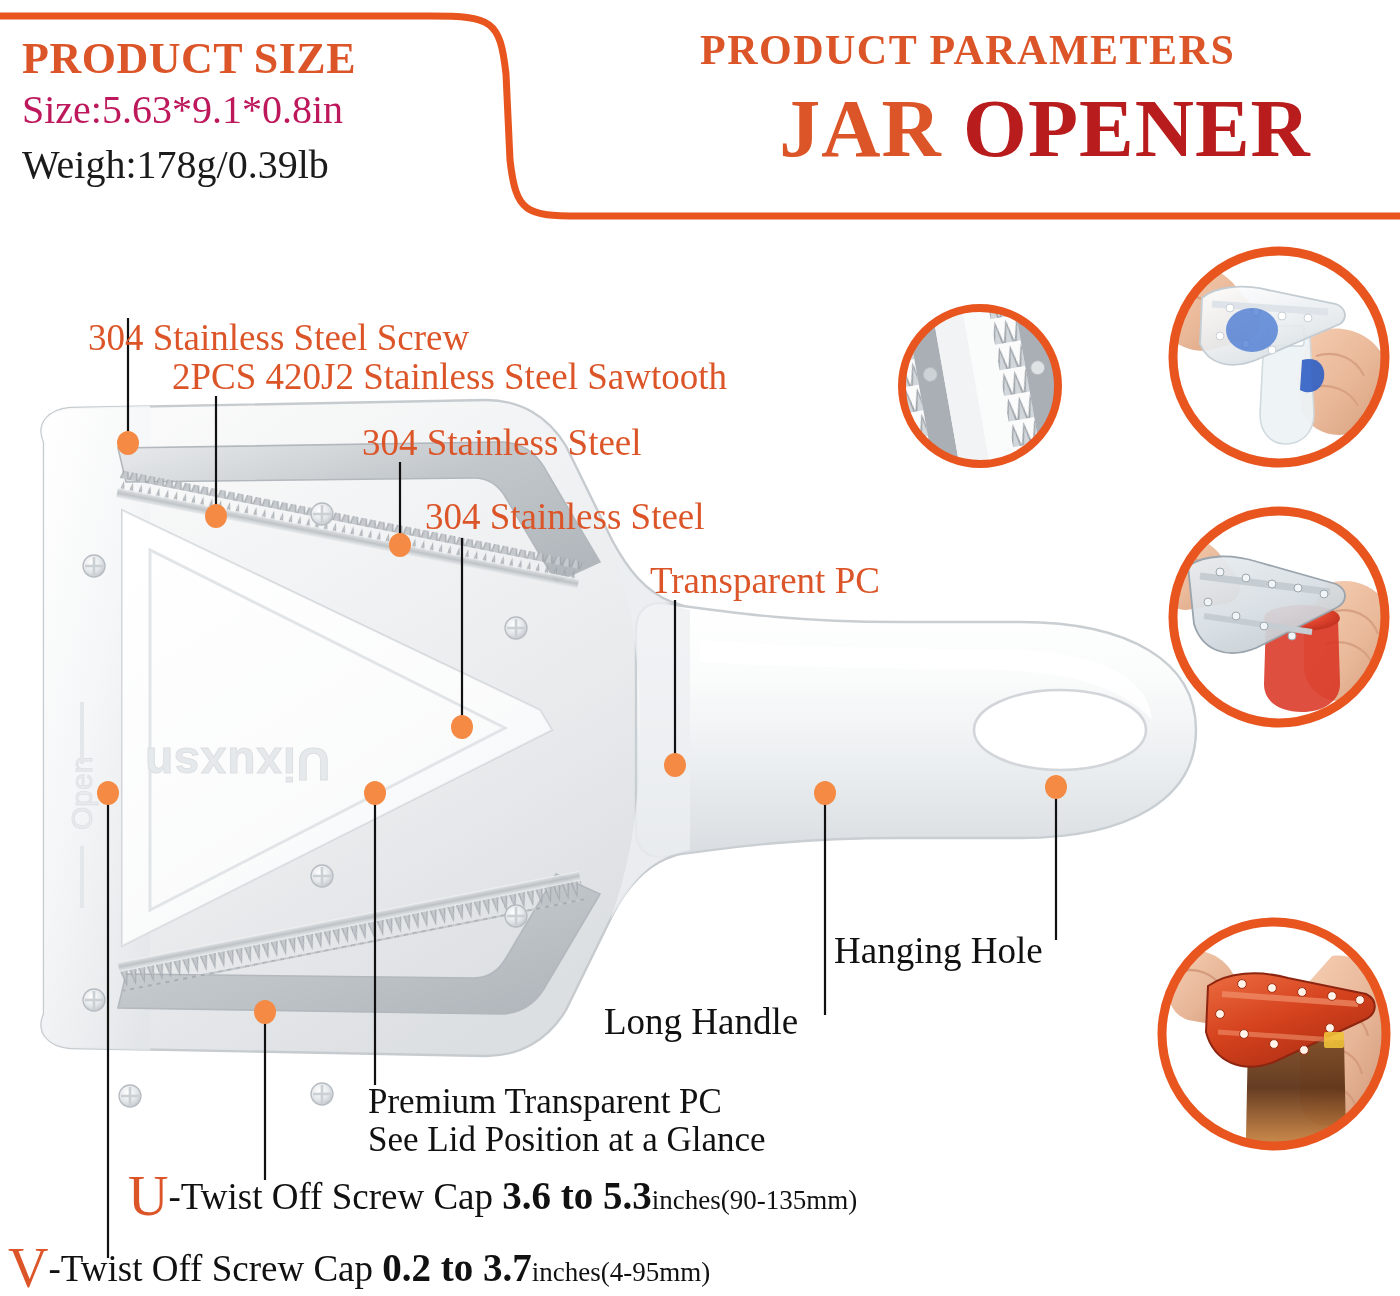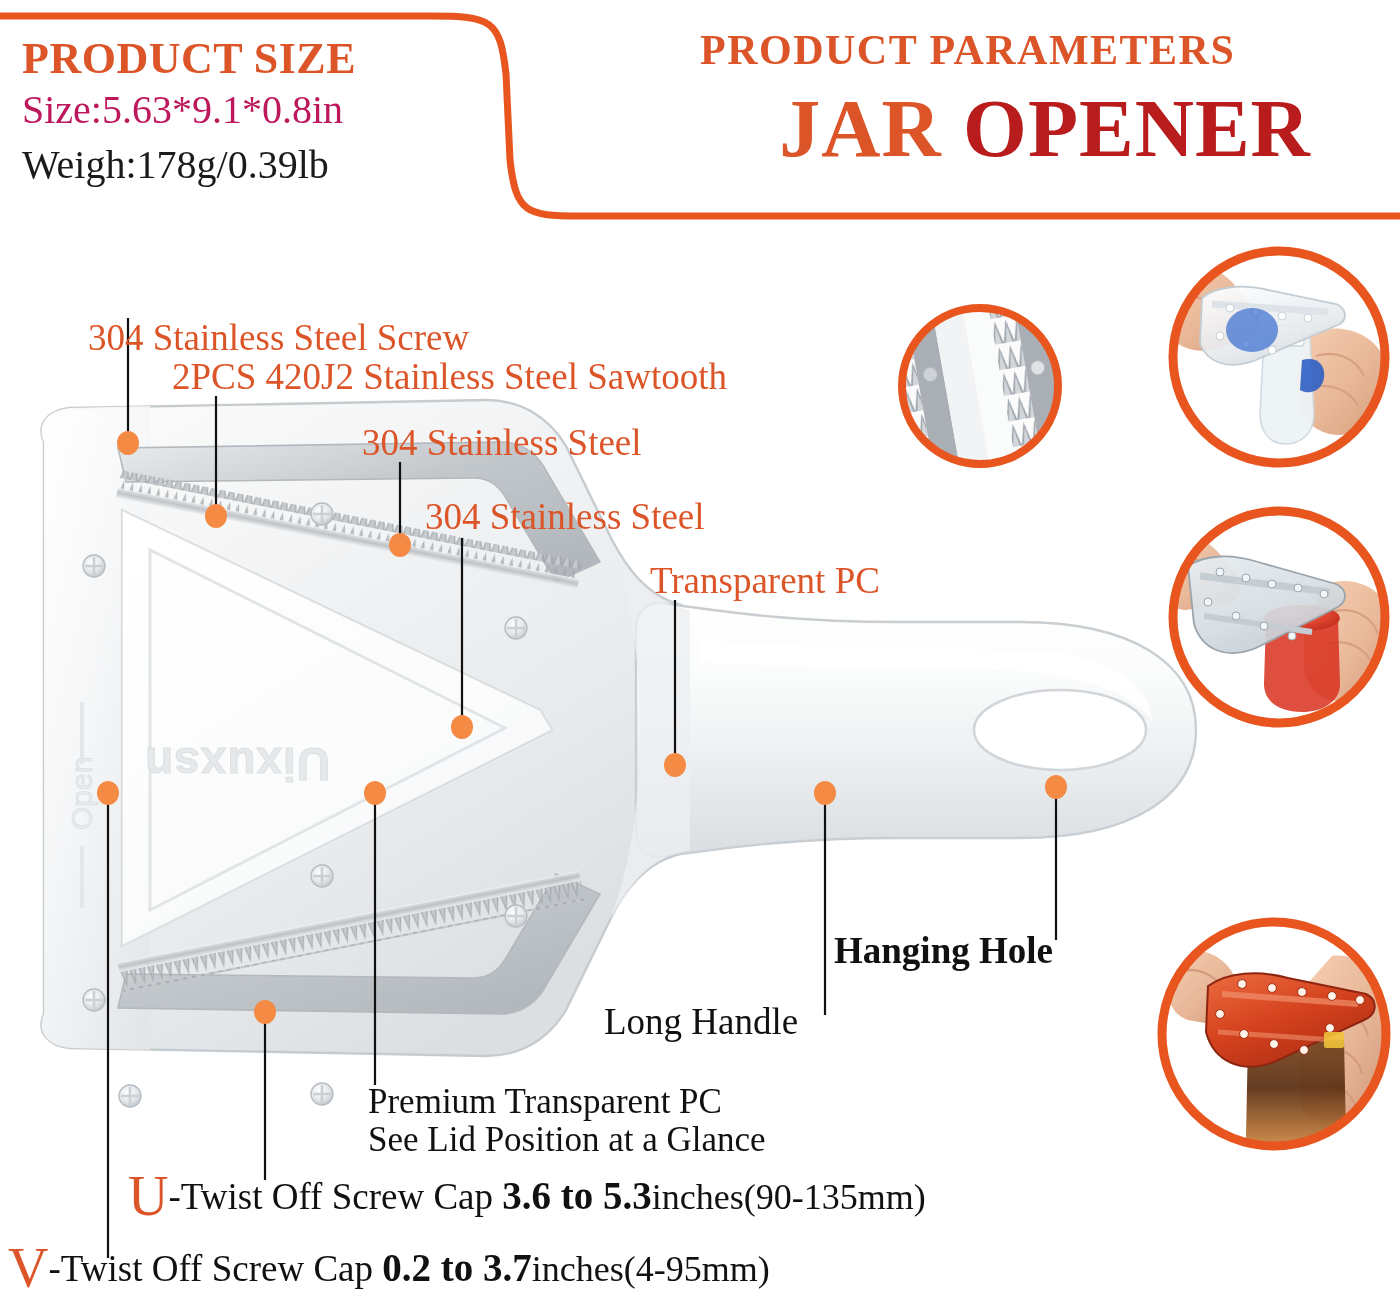--- a/index.html
+++ b/index.html
@@ -45,21 +45,21 @@
 
   
   .leaders { position:absolute; inset:0; }
 
   
   .ptpc { position:absolute; white-space:nowrap; color:#111; line-height:1.12; }
   .uv-row { position:absolute; white-space:nowrap; color:#111; line-height:1; }
   .uv-row .uv { color:#DC5529; font-size:56px; font-weight:400; vertical-align:-6px; }
   .uv-row .txt { font-size:37px; }
   .uv-row .num { font-size:39px; font-weight:700;text-align:center; }
-  .uv-row .tail { font-size:36px; }
+  .uv-row .tail { font-size:27px; }
 </style>
 </head>
 <body>
 
 <div id="stage">
 
   <svg class="hdr-frame" viewBox="0 0 1400 240" preserveAspectRatio="none">
     <path d="M0,16 L430,16 C492,16 500,20 506,74 L510,160 C516,213 526,216 580,216 L1400,216" fill="none" stroke="#E8551F" stroke-width="7" stroke-linecap="round"></path>
   </svg>
 
@@ -410,21 +410,21 @@
       <ellipse cx="265" cy="1012" rx="11" ry="12"></ellipse>
       <ellipse cx="108" cy="793" rx="11" ry="12"></ellipse>
     </g>
   </svg>
 
   <div class="lab or" style="left:88px;  top:278px; font-size:37px;margin-top:41px;">304 Stainless Steel Screw</div>
   <div class="lab or" style="left:172px; top:358px; font-size:37px;">2PCS 420J2 Stainless Steel Sawtooth</div>
   <div class="lab or" style="left:362px; top:424px; font-size:37px;">304 Stainless Steel</div>
   <div class="lab or" style="left:425px; top:498px; font-size:37px;">304 Stainless Steel</div>
   <div class="lab or" style="left:650px; top:562px; font-size:37px;text-align:right;">Transparent PC</div>
-  <div class="lab bk" style="left:834px; top:932px; font-size:37px;font-weight:bold;">Hanging Hole</div>
+  <div class="lab bk" style="left:834px; top:932px; font-size:37px;">Hanging Hole</div>
   <div class="lab bk" style="left:604px; top:1003px;font-size:37px;">Long Handle</div>
 
   <div class="ptpc" style="left:368px; top:1082px; font-size:35px;">Premium Transparent PC</div>
   <div class="ptpc" style="left:368px; top:1120px; font-size:35px;">See Lid Position at a Glance</div>
 
   <div class="uv-row" style="left:128px; top:1168px;">
     <span class="uv">U</span><span class="txt">-Twist Off Screw Cap </span><span class="num">3.6 to 5.3</span><span class="tail">inches(90-135mm)</span>
   </div>
 
   <div class="uv-row" style="left:8px; top:1240px;">

